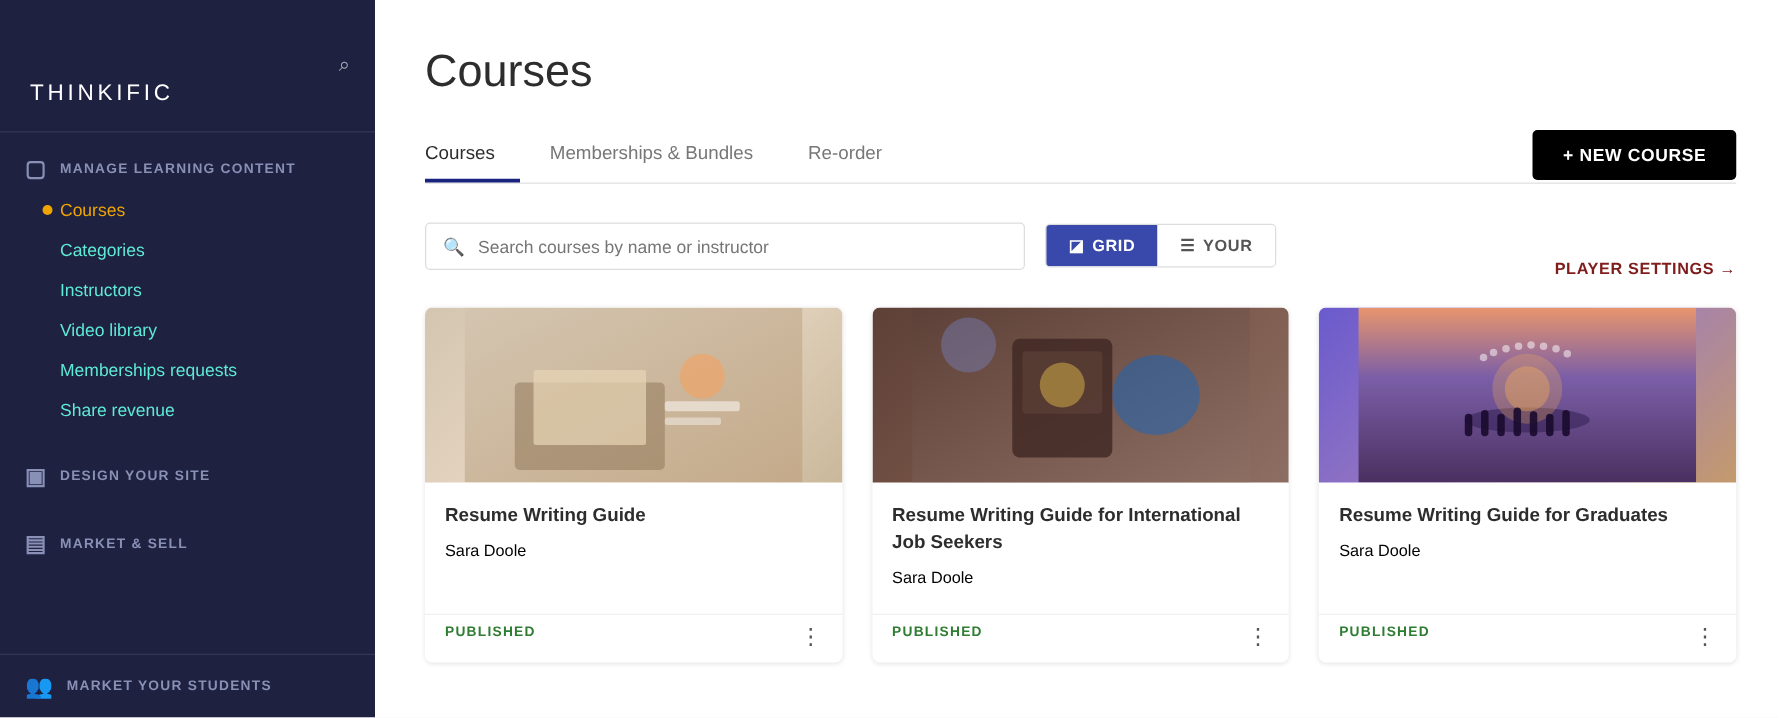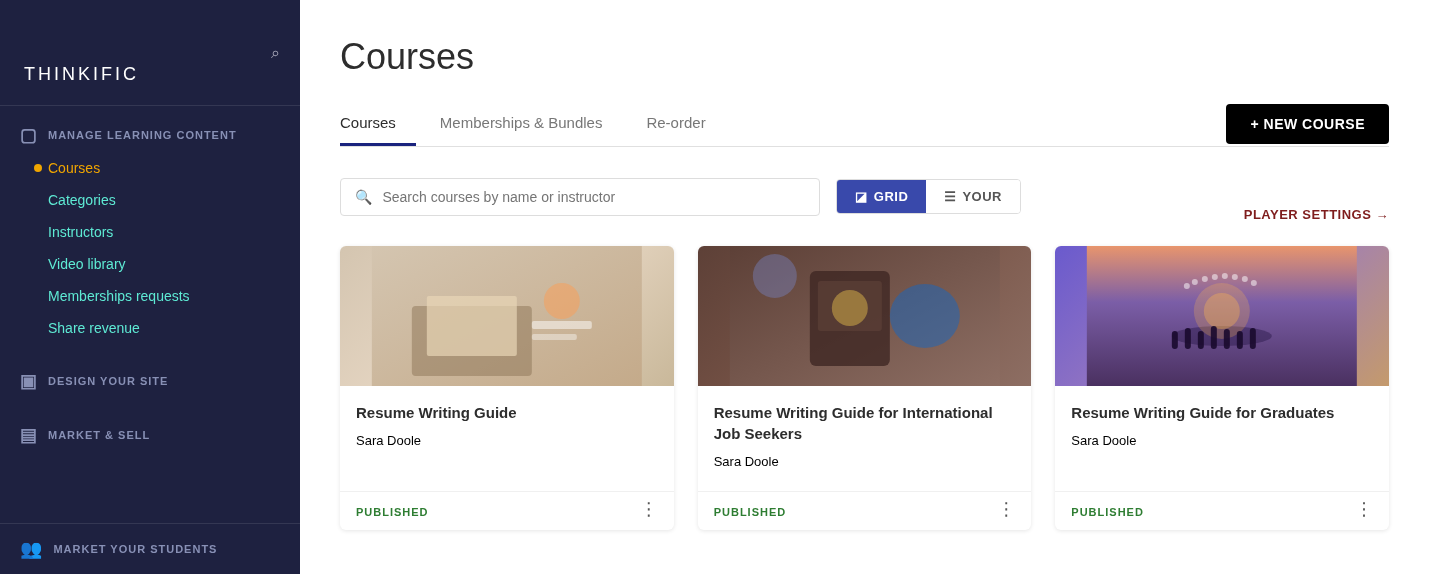--- a/index.html
+++ b/index.html
@@ -253,21 +253,21 @@
       margin-bottom: 10px;
       line-height: 1.4;
     }
     .course-card-author {
       font-size: 13px;
       color: #000000;
       margin-bottom: 10px;
     }
     .course-card-footer {
       display: flex;
-      align-items: flex-end;
+      align-items: flex-start;
       justify-content: space-between;
       padding: 8px 16px 12px 16px;
       border-top: 1px solid #f0f0f0;
       margin-top: auto;
     }
     .status-badge {
       font-size: 11px;
       font-weight: 700;
       letter-spacing: 1px;
       color: #2e7d32;

